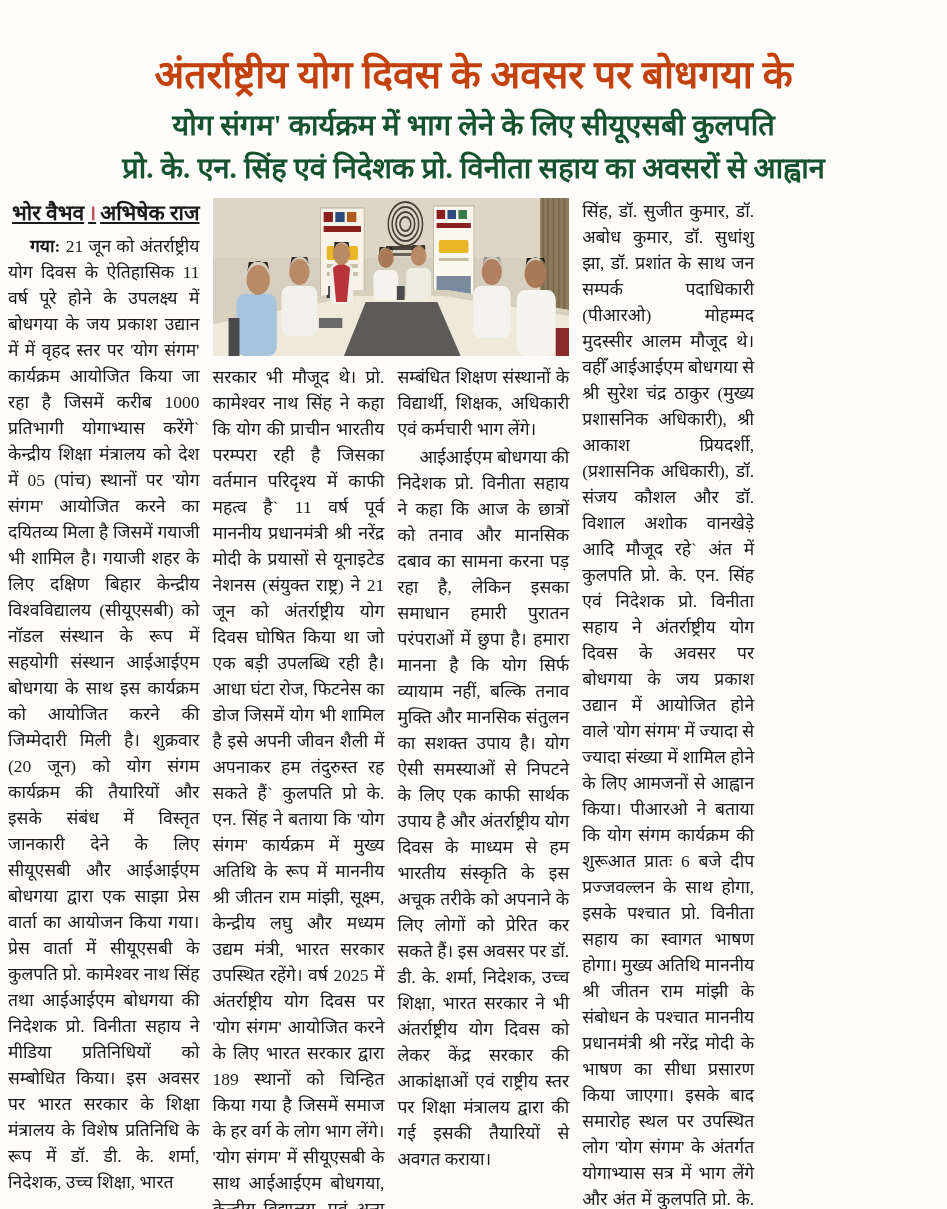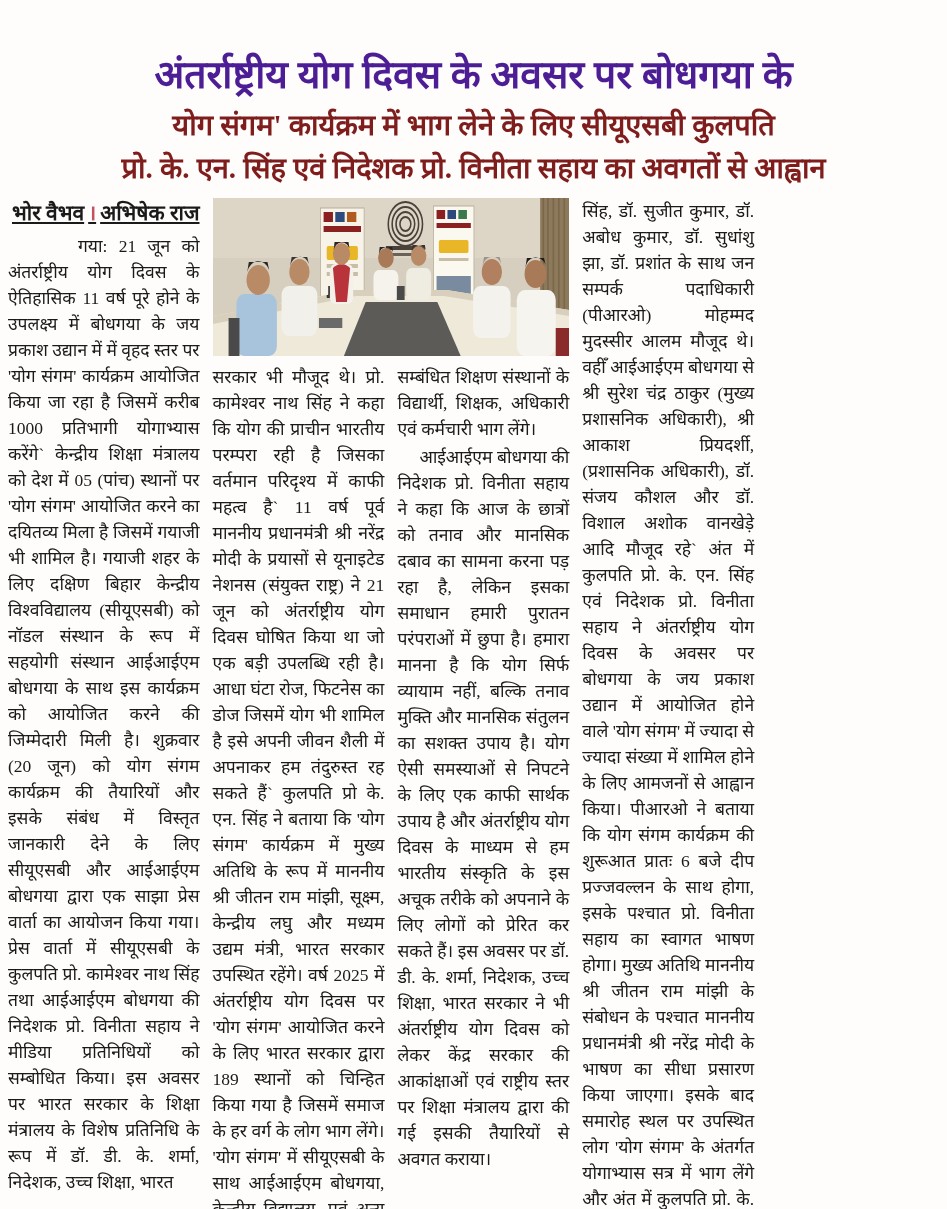--- a/index.html
+++ b/index.html
@@ -22,21 +22,21 @@
     line-height: 50px;
     color: #8c6a55;
     margin-top: 4px;
     letter-spacing: 0px;
   }
   .subheadline {
     text-align: center;
     font-weight: bold;
     font-size: 29px;
     line-height: 43px;
-    color: #7f1d1d;
+    color: #14532d;
     margin-top: 4px;
   }
   .content {
     display: grid;
     grid-template-columns: repeat(5, 1fr);
     grid-template-rows: 166px auto;
     column-gap: 13px;
     margin-top: 8px;
   }
   .col { font-size: 17.5px; line-height: 26px; text-align: justify; }
@@ -49,21 +49,21 @@
   .byline {
     font-weight: bold;
     font-size: 21px;
     line-height: 30px;
     text-decoration: underline;
     white-space: nowrap;
     margin-bottom: 5px;
     padding-left: 4px;
   }
   .byline .sep { color: #c4525e; padding: 0 4px; }
-  .dateline { font-weight: normal; margin-left: 48px; }
+  .dateline { font-weight: bold; }
   .photo-wrap {
     grid-column: 2 / span 2;
     grid-row: 1;
     width: 100%;
     height: 158px;
     overflow: hidden;
     background: #cdc6b6;
   }
   .photo-wrap svg { display: block; width: 100%; height: 100%; }
   .footer {
@@ -73,27 +73,27 @@
     padding: 10px 6px 0 0;
     font-family: "Liberation Serif", "DejaVu Serif", serif;
     color: #6d28d9;
   }
 </style>
 </head>
 <body>
 
 <div class="page">
 
-  <div class="headline" style="color: #4c1d95; margin-top: 44px;">
+  <div class="headline" style="color: #c2410c; margin-top: 44px;">
     <div>अंतर्राष्ट्रीय योग दिवस के अवसर पर बोधगया के</div>
   </div>
 
   <div class="subheadline">
     <div>योग संगम' कार्यक्रम में भाग लेने के लिए सीयूएसबी कुलपति</div>
-    <div>प्रो. के. एन. सिंह एवं  निदेशक प्रो. विनीता सहाय का अवगतों से आह्वान</div>
+    <div>प्रो. के. एन. सिंह एवं  निदेशक प्रो. विनीता सहाय का अवसरों से आह्वान</div>
   </div>
 
   <div class="content">
 
     <div class="col col1">
       <div class="byline">
         <span>भोर वैभव</span><span class="sep">।</span><span>अभिषेक राज</span>
       </div>
       <p class="indent">
         <span class="dateline">गया:</span>

